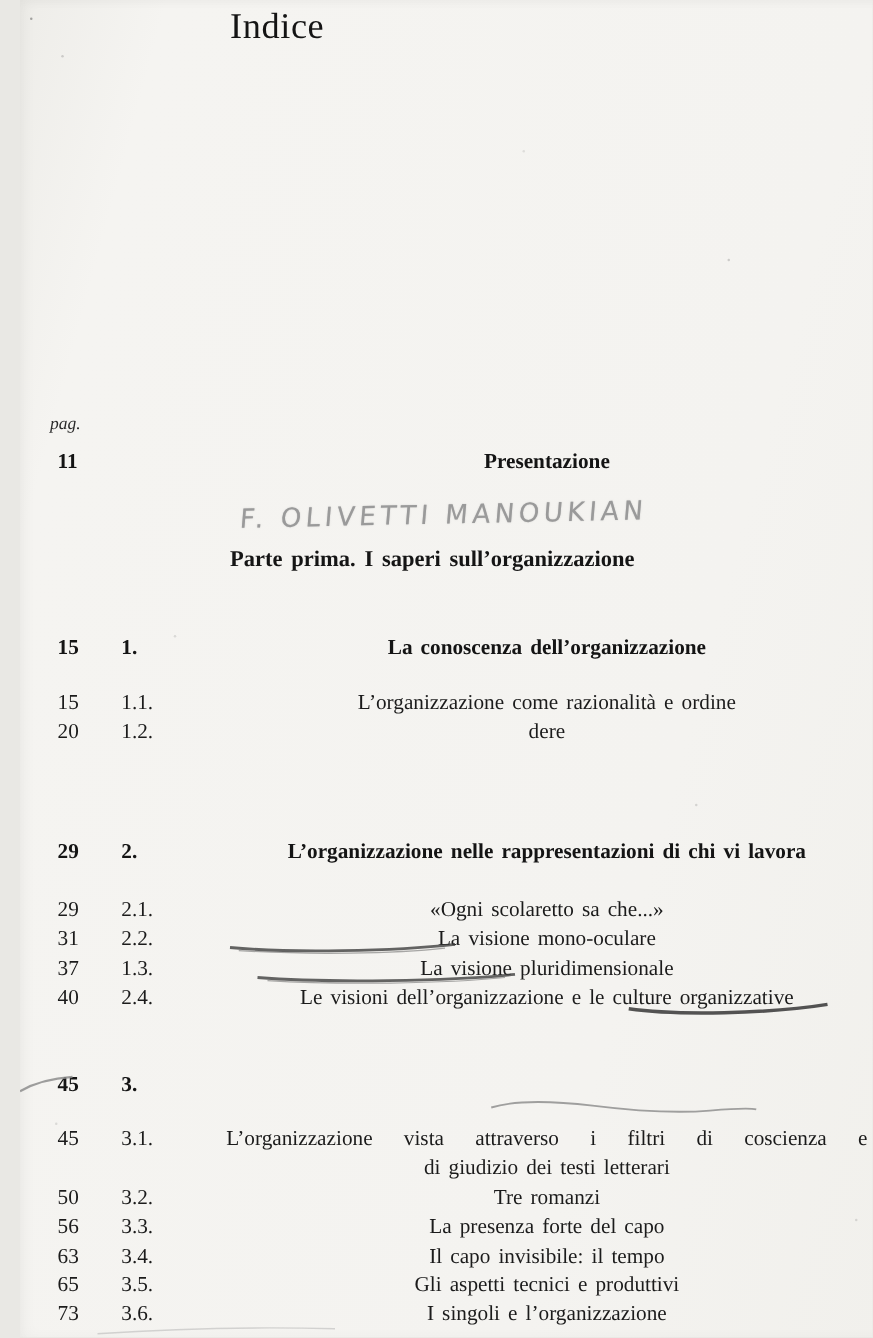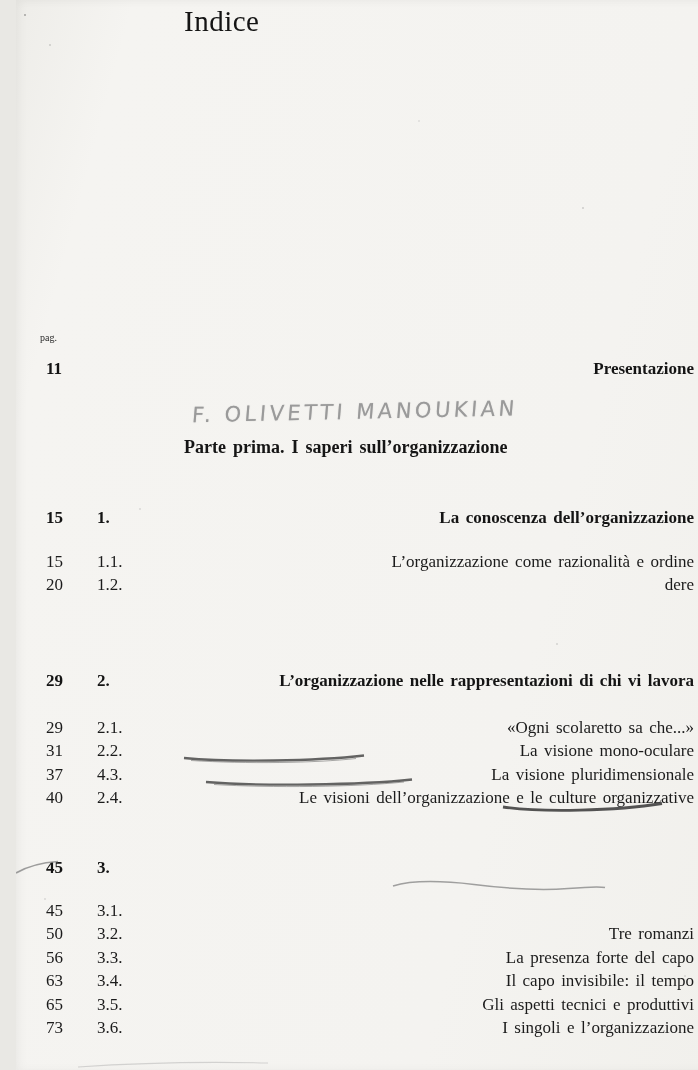--- a/index.html
+++ b/index.html
@@ -14,21 +14,21 @@
     box-shadow:inset 4px 0 10px rgba(0,0,0,.035), inset 0 3px 8px rgba(0,0,0,.02);
     color:#181818;
     margin-left:16px;
   }
   .page-title{
     position:absolute;top:5px;left:168px;margin:0;
     font-size:29px;font-weight:400;letter-spacing:.5px;color:#141414;
   }
   .pag-label{
     position:absolute;top:332px;left:24px;
-    font-size:10px;color:#2a2a2a;
+    font-style:italic;font-size:14px;color:#2a2a2a;
   }
   .part-heading{
     position:absolute;top:437px;left:168px;width:520px;
     font-size:18px;font-weight:700;word-spacing:.14em;color:#151515;
   }
   .handwriting{
     position:absolute;top:399px;left:176px;width:400px;
     font-family:"DejaVu Sans",sans-serif;
     font-size:21px;letter-spacing:3.5px;color:#9a9a9a;
     transform:rotate(-1.2deg) skewX(-6deg);
@@ -44,21 +44,21 @@
   .g5{top:856px}
   .g6{top:899px}
   .row{
     display:grid;grid-template-columns:80px 85px 1fr;
     font-size:17px;line-height:23.4px;color:#1b1b1b;
   }
   .row.bold{font-weight:700;color:#141414;}
   .col-page{padding-left:30px;}
   .col-num{padding-left:1px;}
   .col-title{word-spacing:.13em;}
-  .col-title .line{text-align:right;}
+  .col-title .line{text-align:center;}
   .col-title .line.jfull{text-align:justify;text-align-last:justify;}
   .pencil-overlay{
     position:absolute;top:0;left:0;width:698px;height:1070px;
     pointer-events:none;
   }
   .speckles{
     position:absolute;top:0;left:0;width:2px;height:2px;border-radius:50%;
     box-shadow:
       8px 14px 0 rgba(70,70,70,.45),
       33px 44px 0 rgba(90,90,90,.25),
@@ -136,21 +136,21 @@
     </div>
       <div class="row">
       <span class="col-page">31</span>
       <span class="col-num">2.2.</span>
       <span class="col-title">
           <div class="line">La visione mono-oculare</div>
         </span>
     </div>
       <div class="row">
       <span class="col-page">37</span>
-      <span class="col-num">4.3.</span>
+      <span class="col-num">1.3.</span>
       <span class="col-title">
           <div class="line">La visione pluridimensionale</div>
         </span>
     </div>
       <div class="row">
       <span class="col-page">40</span>
       <span class="col-num">2.4.</span>
       <span class="col-title">
           <div class="line">Le visioni dell’organizzazione e le culture organizzative</div>
         </span>
@@ -159,20 +159,24 @@
   <div class="toc-group g5">
       <div class="row bold">
       <span class="col-page">45</span>
       <span class="col-num">3.</span>
     </div>
     </div>
   <div class="toc-group g6">
       <div class="row">
       <span class="col-page">45</span>
       <span class="col-num">3.1.</span>
+      <span class="col-title">
+          <div class="line jfull">L’organizzazione vista attraverso i filtri di coscienza e</div>
+          <div class="line">di giudizio dei testi letterari</div>
+        </span>
     </div>
       <div class="row">
       <span class="col-page">50</span>
       <span class="col-num">3.2.</span>
       <span class="col-title">
           <div class="line">Tre romanzi</div>
         </span>
     </div>
       <div class="row">
       <span class="col-page">56</span>

